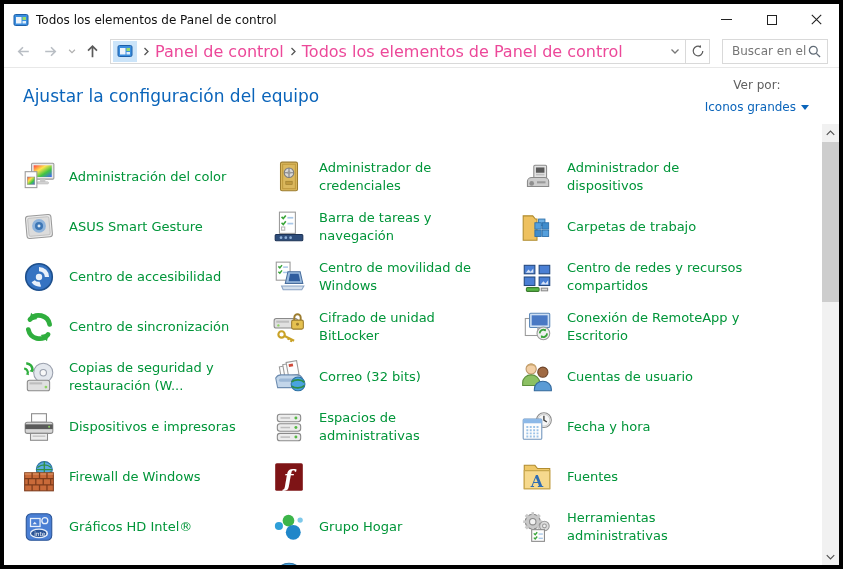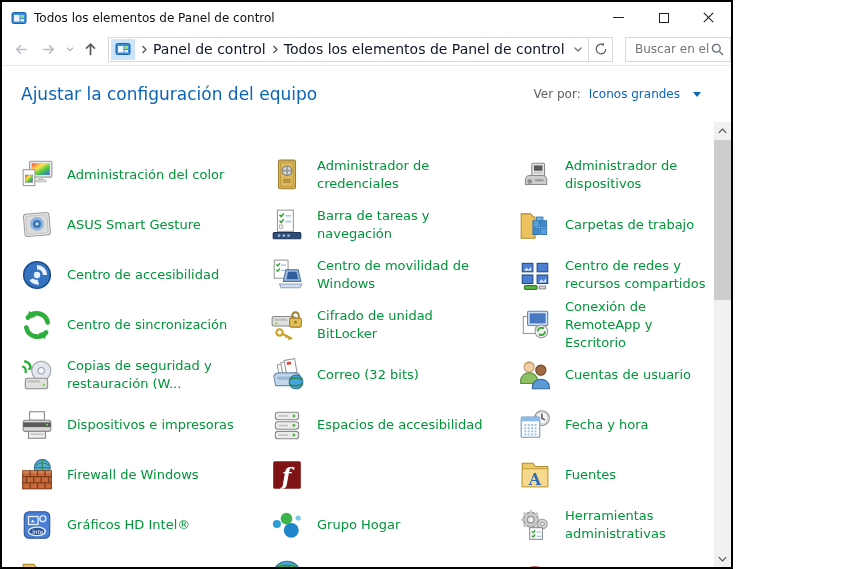--- a/index.html
+++ b/index.html
@@ -1,53 +1,53 @@
 <!DOCTYPE html>
 <html><head>
 <meta charset="utf-8">
 <style>
   * { box-sizing: border-box; margin: 0; padding: 0; }
   html,body { width:843px; height:569px; overflow:hidden; background:#fff;
               font-family:"DejaVu Sans","Liberation Sans",sans-serif; }
-  .window { width:733px; height:569px; border:2px solid #000000; background:#fff;
+  .window { width:843px; height:569px; border:4px solid #000000; background:#fff;
             display:flex; flex-direction:column; }
 
   
   .titlebar { height:31px; flex:none; display:flex; align-items:center; padding-left:9px; background:#fff; }
   .tb-title { margin-left:7px; font-size:12px; color:#111; white-space:nowrap; }
   .tb-controls { margin-left:auto; display:flex; align-self:stretch; }
   .tb-btn { width:45px; display:flex; align-items:center; justify-content:center; cursor:default; }
   .glyph-min { width:11px; height:1px; background:#222; }
   .glyph-max { width:10px; height:10px; border:1px solid #222; }
 
   
   .navbar { height:33px; flex:none; display:flex; align-items:center; padding-left:6px;
             border-bottom:1px solid #e8e8e8; background:#fff; }
   .nav-btn { width:27px; height:27px; flex:none; display:flex; align-items:center; justify-content:center; }
   .addressbar { width:576px; height:25px; border:1px solid #d9d9d9; margin-left:4px;
                 display:flex; align-items:center; padding:0 4px 0 2px; background:#fff; }
   .ab-icon-wrap { width:24px; height:21px; background:#cbe4f9; display:flex; align-items:center;
                   justify-content:center; margin-right:2px; flex:none; }
-  .crumb { font-size:14px; color:#0f172a; padding:0 2px; white-space:nowrap; cursor:default; }
+  .crumb { font-size:16px; color:#ec4899; padding:0 2px; white-space:nowrap; cursor:default; }
   .sep { margin:0 3px; display:flex; align-items:center; }
   .ab-chevron { margin-left:auto; display:flex; align-items:center; }
   .refresh-btn { width:25px; height:25px; border:1px solid #d9d9d9; margin-left:-1px; flex:none;
                  display:flex; align-items:center; justify-content:center; background:#fff; }
   .searchbox { width:106px; height:25px; border:1px solid #d9d9d9; margin-left:12px; flex:none;
                display:flex; align-items:center; padding:0 6px 0 9px; background:#fff; }
   .searchbox input { flex:1; min-width:0; border:0; outline:0; font-size:12px; color:#333;
                      font-family:inherit; background:transparent; }
   .searchbox input::placeholder { color:#767676; }
 
   
   .header { height:56px; flex:none; display:flex; align-items:center; padding:0 30px 0 19px; background:#fff; }
   .page-title { font-size:17px; color:#0a64ba; font-weight:normal; }
-  .view-by { margin-left:auto; display:flex; align-items:center; gap:8px; font-size:12px; }
+  .view-by { margin-left:auto; display:flex; align-items:center; gap:8px; font-size:12px;flex-direction:column; }
   .view-label { color:#5f5f5f; }
-  .view-value { color:#0a64ba; display:flex; align-items:center; gap:13px; cursor:pointer; }
+  .view-value { color:#0a64ba; display:flex; align-items:center; gap:5px; cursor:pointer; }
   .tri-down { width:0; height:0; border-left:4px solid transparent; border-right:4px solid transparent;
               border-top:5px solid #0a64ba; }
 
   
   .content { flex:1; min-height:0; display:flex; }
   .grid { flex:1; min-width:0; overflow:hidden; padding:28px 0 0 18px; display:grid;
           grid-template-columns:250px 248px 1fr; grid-auto-rows:50px; }
   .cell { display:flex; align-items:center; gap:13px; cursor:pointer; }
   .ico { width:34px; height:34px; flex:none; }
   .label { font-size:13px; line-height:1.4; color:#019539; max-width:178px; }
@@ -515,21 +515,21 @@
       <div class="cell">
         <svg class="ico">
             <use href="#i-printer"></use>
           </svg>
         <span class="label">Dispositivos e impresoras</span>
       </div>
       <div class="cell">
         <svg class="ico">
             <use href="#i-storage"></use>
           </svg>
-        <span class="label">Espacios de accesibilidad</span>
+        <span class="label">Espacios de administrativas</span>
       </div>
       <div class="cell">
         <svg class="ico">
             <use href="#i-datetime"></use>
           </svg>
         <span class="label">Fecha y hora</span>
       </div>
 
       <div class="cell">
         <svg class="ico">

